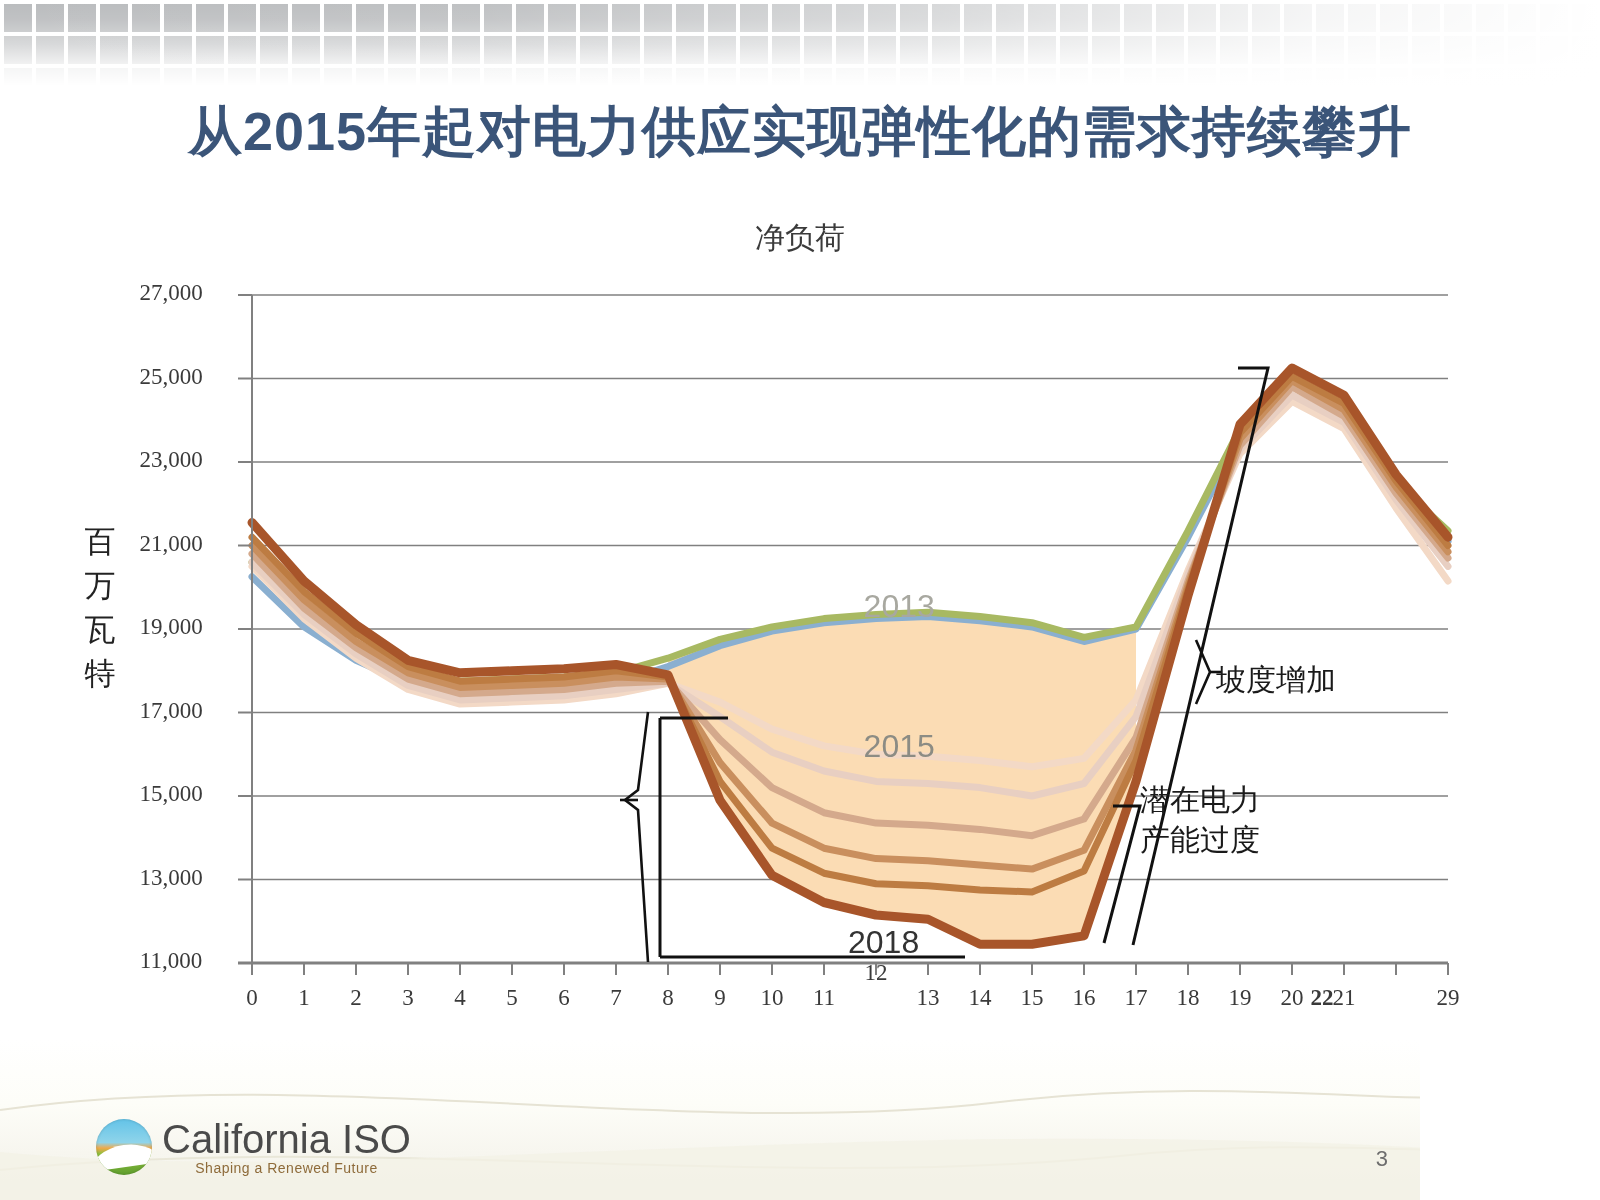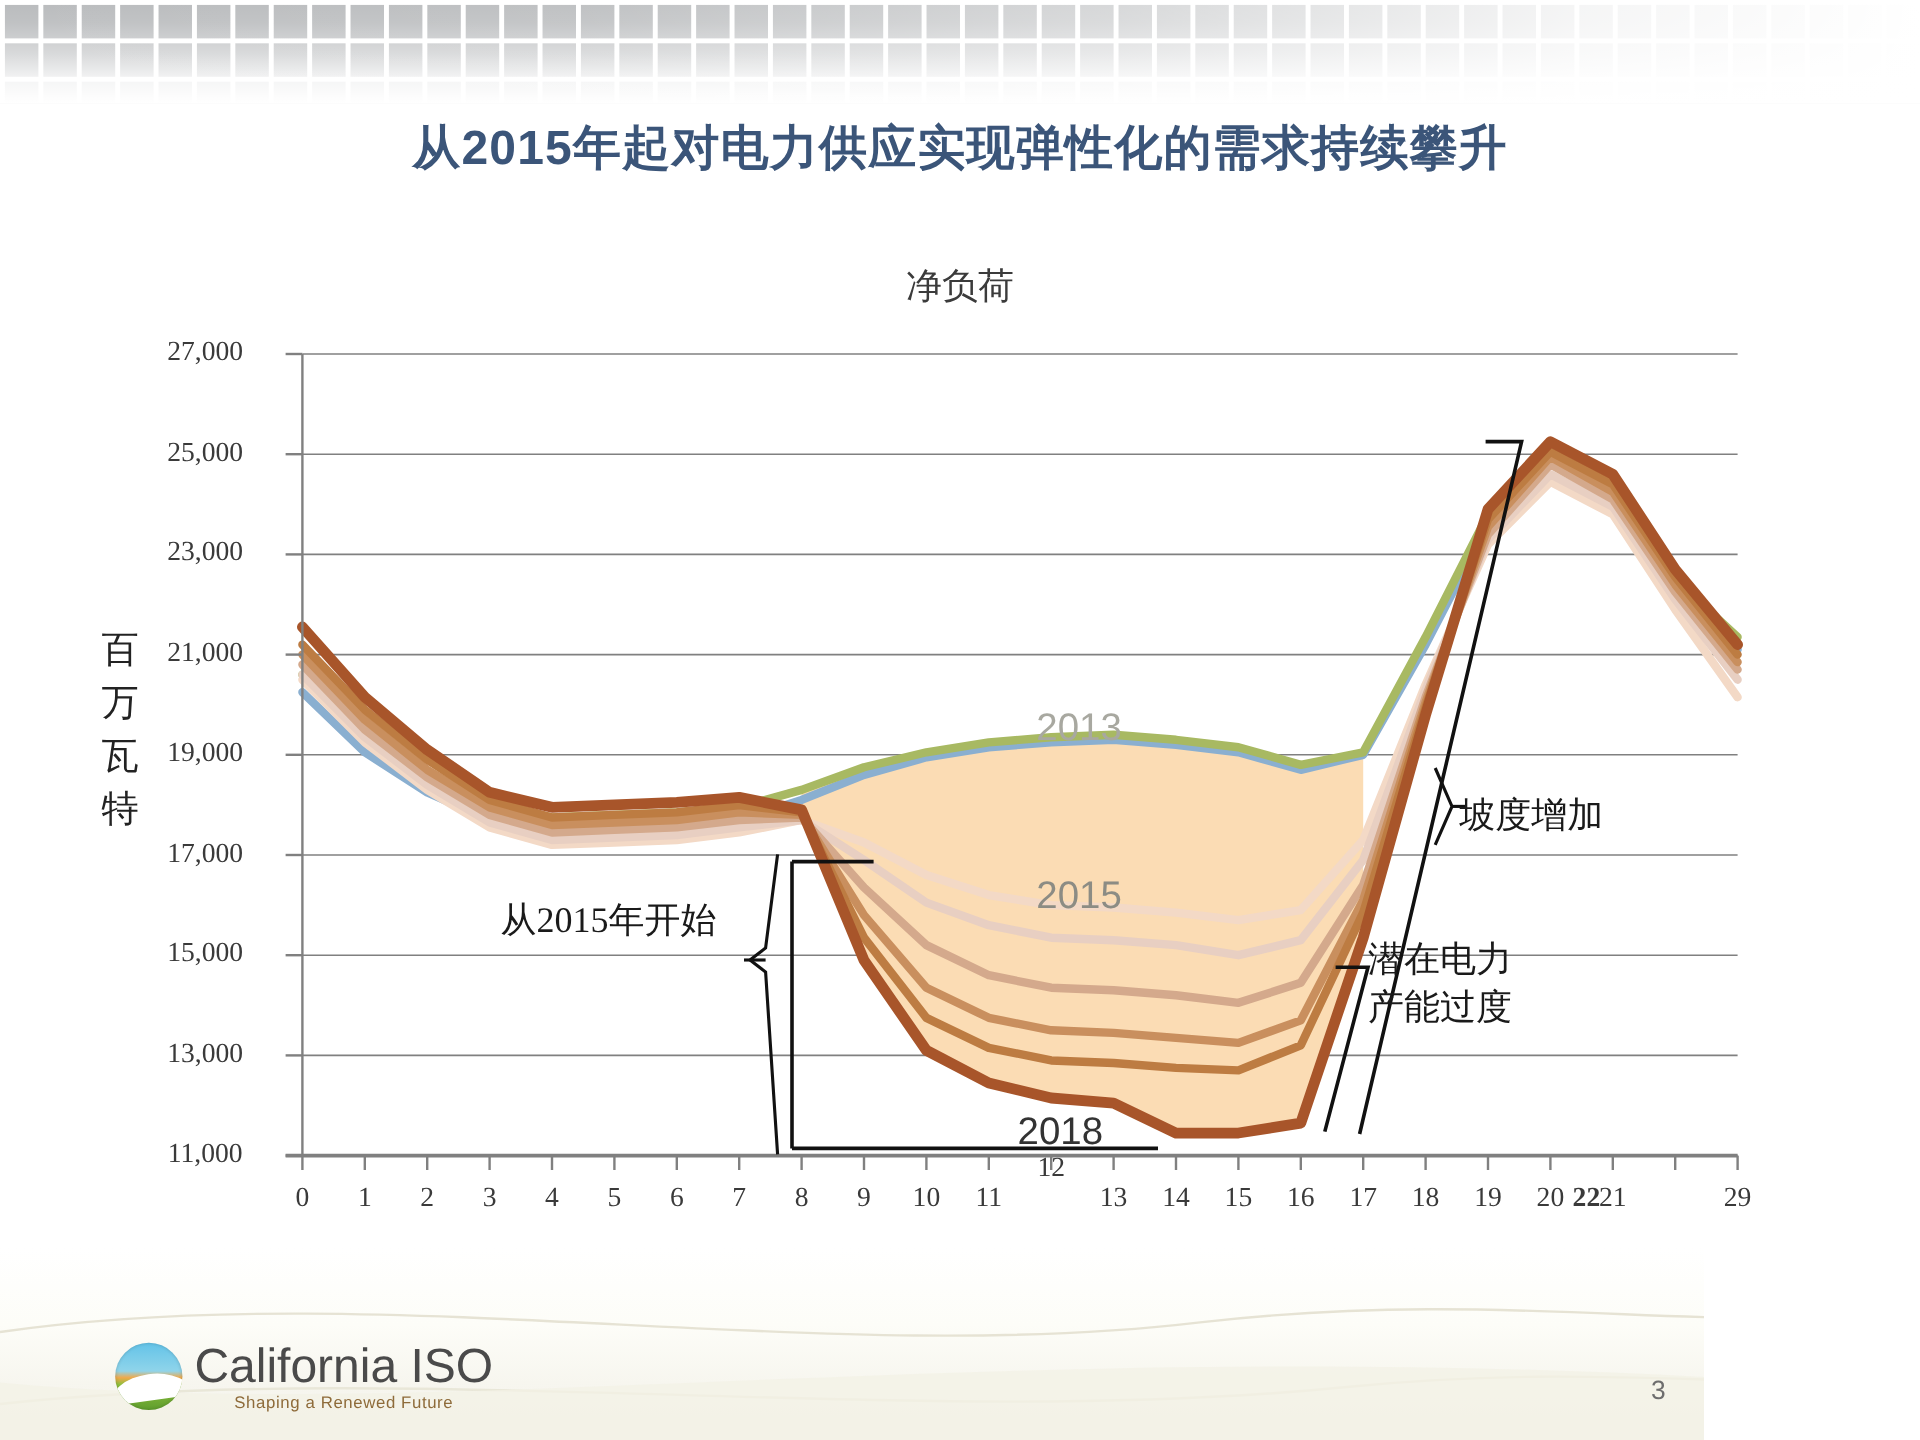--- a/index.html
+++ b/index.html
@@ -32,21 +32,21 @@
     position:absolute;left:0;top:0;width:1600px;height:86px;
     background:linear-gradient(to right, rgba(255,255,255,0) 0%, rgba(255,255,255,0.08) 30%, rgba(255,255,255,0.42) 58%, rgba(255,255,255,0.85) 82%, #fff 100%);
   }
 
   
   #slide-title{
     position:absolute;left:0;top:96px;width:1600px;
     text-align:center;
     font-family:"Liberation Sans", sans-serif;
     font-weight:bold;
-    font-size:40px;
+    font-size:54px;
     letter-spacing:1px;
     color:#3b5579;
   }
 
   
   #chart-title{
     position:absolute;left:0;top:218px;width:1600px;
     text-align:center;
     font-size:30px;
     color:#3b3b3b;
@@ -263,21 +263,20 @@
     <div class="xtick-label" style="left: 1302px; top: 985px; font-weight: bold;">22</div>
     <div class="xtick-label" style="left: 1428px; top: 985px;">29</div>
   </div>
 <div id="inline-label-layer">
     <div class="series-label" style="left: 863.6px; top: 587.95px; color: rgb(168, 168, 160);">2013</div>
     <div class="series-label" style="left: 863.6px; top: 727.812px; color: rgb(140, 140, 132);">2015</div>
     <div class="series-label" style="left: 848px; top: 924.038px; color: rgb(51, 51, 51);">2018</div>
   </div>
 
 <div class="anno-text" id="anno-left" style="left:392px;top:748px;width:230px;text-align:center;">
-  <div>从2015年开始</div>
 </div>
 
 <div class="anno-text" id="anno-ramp" style="left:1216px;top:660px;width:220px;">坡度增加</div>
 
 <div class="anno-text" id="anno-over" style="left:1140px;top:780px;width:230px;">
   <div>潜在电力</div>
   <div>产能过度</div>
 </div>
 
 <div id="footer-band">

